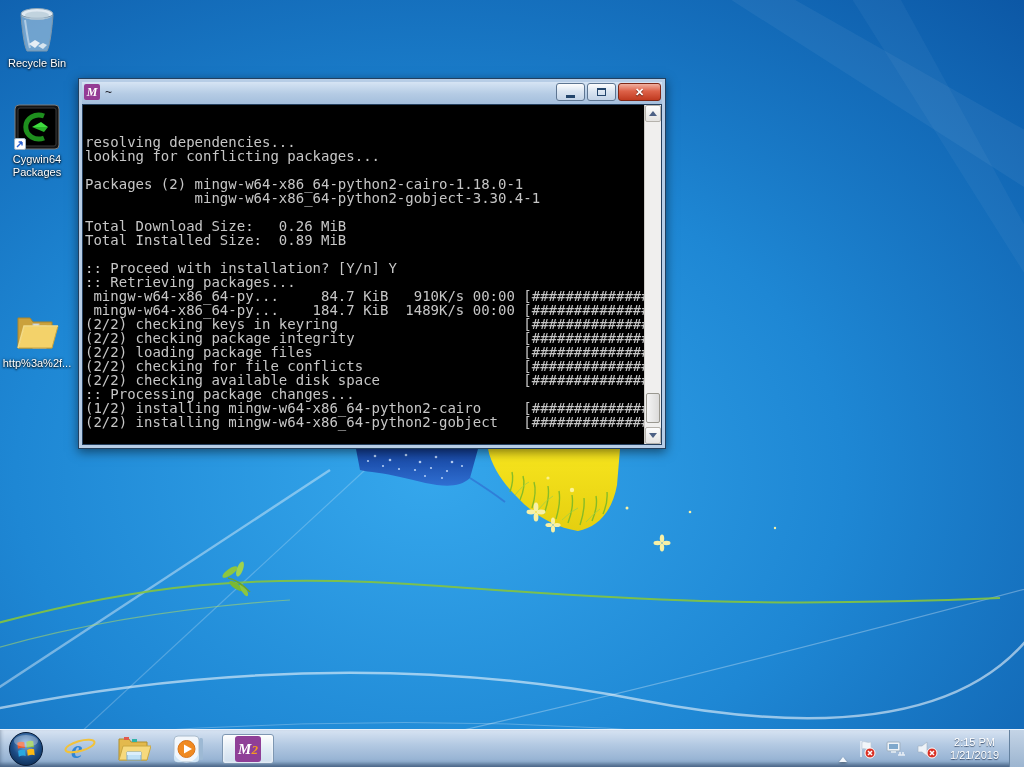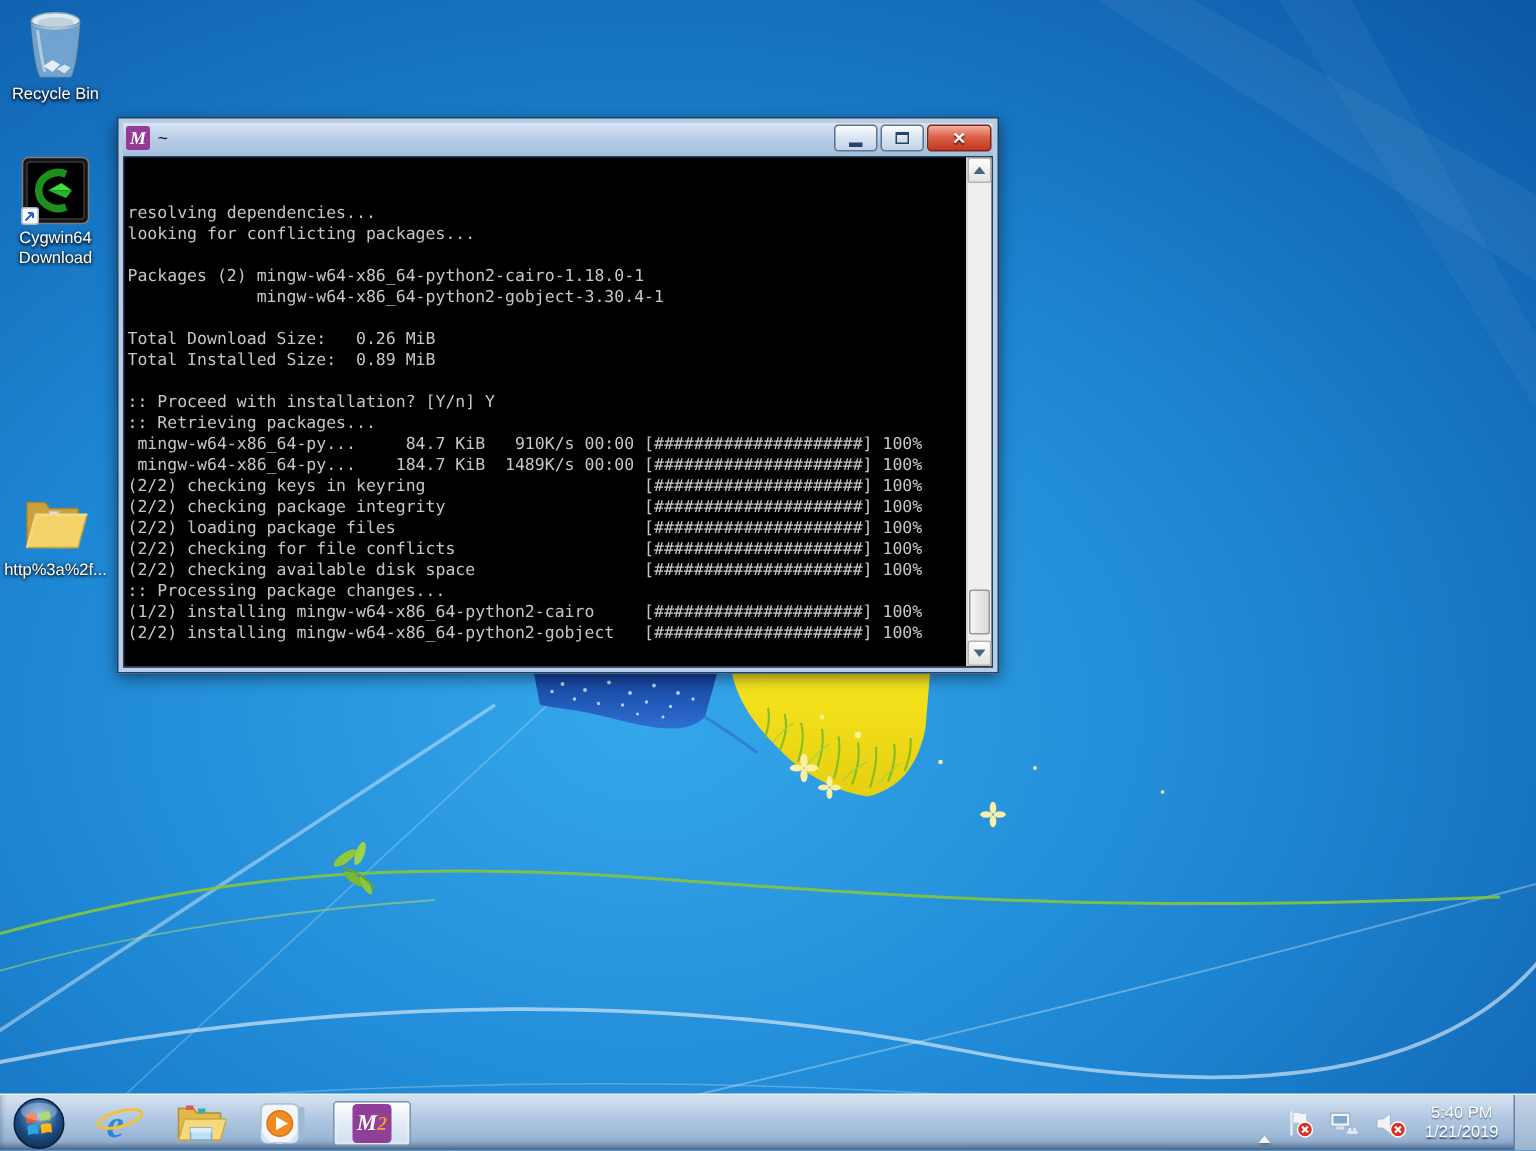--- a/index.html
+++ b/index.html
@@ -28,21 +28,21 @@
   .winbtns { display:flex; gap:2px; }
   .wbtn { height:18px; border:1px solid #5d7591; border-radius:3px; display:flex; align-items:center; justify-content:center; }
   .wbtn.min, .wbtn.max { width:29px; background:linear-gradient(#fdfdfd,#dbe6f2 45%,#c2d3e7); }
   .wbtn.close { width:43px; background:linear-gradient(#f0b0a0,#dd6148 45%,#c03a20); border-color:#7e2716;
                 color:#fff; font-weight:bold; font-size:11px; text-shadow:0 1px 1px rgba(60,10,0,.8); }
   .glyph-min { width:9px; height:3px; background:#23456b; margin-top:8px; }
   .glyph-max { width:9px; height:8px; border:1px solid #23456b; border-top-width:2px; }
 
   .term-wrap { position:relative; height:341px; background:#000; border:1px solid #243f5e; display:flex; }
   .term-text { flex:1; padding:2px 0 16px 2px; font-family:"DejaVu Sans Mono","Liberation Mono",monospace;
-               font-size:11px; line-height:14px; color:#c6c6c6; white-space:pre; overflow:hidden; }
+               font-size:14px; line-height:14px; color:#c6c6c6; white-space:pre; overflow:hidden; }
   .term-line { min-height:14px; }
 
   
   .scrollbar { width:17px; background:#f0efee; border-left:1px solid #cfcdc8; position:relative; flex:0 0 auto; }
   .sb-btn { position:absolute; left:0; width:16px; height:17px; background:linear-gradient(#fdfdfd,#e4e3e1);
             border:1px solid #b5b2ac; border-radius:2px; display:flex; align-items:center; justify-content:center; }
   .sb-up { top:0; } .sb-down { bottom:0; }
   .tri-up   { width:0; height:0; border-left:4px solid transparent; border-right:4px solid transparent; border-bottom:5px solid #4d6185; }
   .tri-down { width:0; height:0; border-left:4px solid transparent; border-right:4px solid transparent; border-top:5px solid #4d6185; }
   .sb-thumb { position:absolute; left:1px; width:14px; bottom:21px; height:30px;
@@ -209,26 +209,26 @@
         <path d="M18,23 L30,28 L34,23" fill="#2ab32a"></path>
       </svg>
       <span class="badge-shortcut">
         <svg width="8" height="8" viewBox="0 0 8 8">
             <path d="M1,7 L6,2 M6,2 H2.6 M6,2 V5.4" stroke="#2a5fd0" stroke-width="1.4" fill="none"></path>
           </svg>
       </span>
     </div>
     <div class="label">
       <div>Cygwin64</div>
-        <div>Download</div>
-    </div>
-  </div>
-
-
-  <div class="dicon" style="top:327px;">
+        <div>Packages</div>
+    </div>
+  </div>
+
+
+  <div class="dicon" style="top:310px;">
     <svg width="46" height="44" viewBox="0 0 46 44">
       <path d="M4,8 L16,8 L19,12 L38,12 L38,38 L4,38 Z" fill="#caa13c" stroke="#a8842d"></path>
       <rect x="19" y="14" width="6" height="24" fill="#e8eef2" stroke="#b9c4cc"></rect>
       <rect x="26" y="16" width="6" height="22" fill="#dfe7ec" stroke="#b9c4cc"></rect>
       <path d="M4,38 L10,16 L44,16 L38,38 Z" fill="#f3d26a" stroke="#c9a53e"></path>
       <path d="M4,38 L10,16 L44,16" fill="none" stroke="#fbe79a" stroke-width="1.5" opacity="0.8"></path>
     </svg>
     <div class="label">http%3a%2f...</div>
   </div>
 
@@ -333,19 +333,19 @@
           <rect x="6" y="12" width="5" height="2" fill="#d7e2ec"></rect>
           <path d="M13,16 h7 M18,13 v3 M15,13 v3" stroke="#e8eef5" stroke-width="1.6"></path>
         </svg>
         <svg width="22" height="20" viewBox="0 0 22 20">
           <path d="M2,7 h4 l5,-4 v14 l-5,-4 h-4 z" fill="#eef3f8" stroke="#9fb0c0" stroke-width="0.6"></path>
           <circle cx="16" cy="14" r="5" fill="#d93025" stroke="#fff" stroke-width="1"></circle>
           <path d="M14,12 L18,16 M18,12 L14,16" stroke="#fff" stroke-width="1.5"></path>
         </svg>
       </div>
       <div class="clock">
-        <div>5:40 PM</div>
+        <div>2:15 PM</div>
         <div>1/21/2019</div>
       </div>
       <div class="show-desktop"></div>
     </div>
   </div>
 </div>
 
 </body></html>

